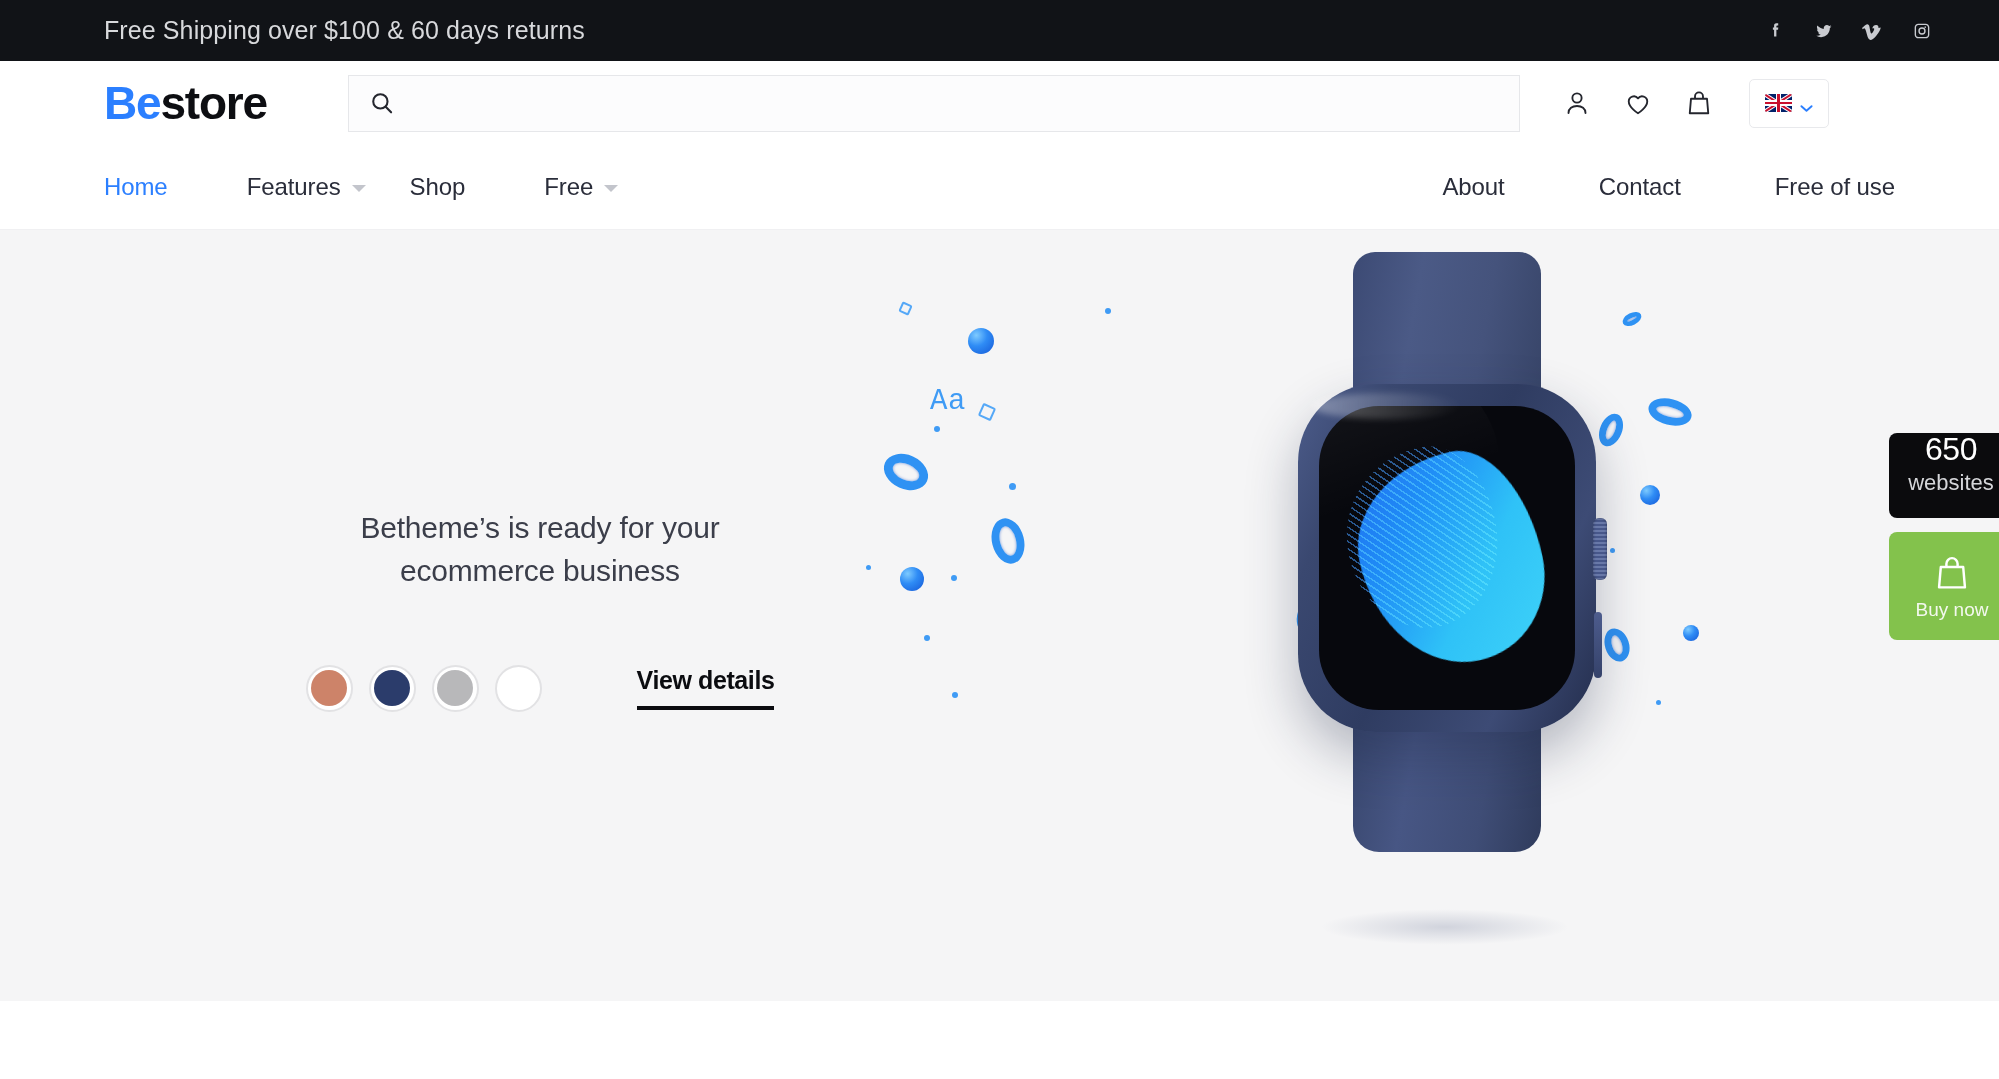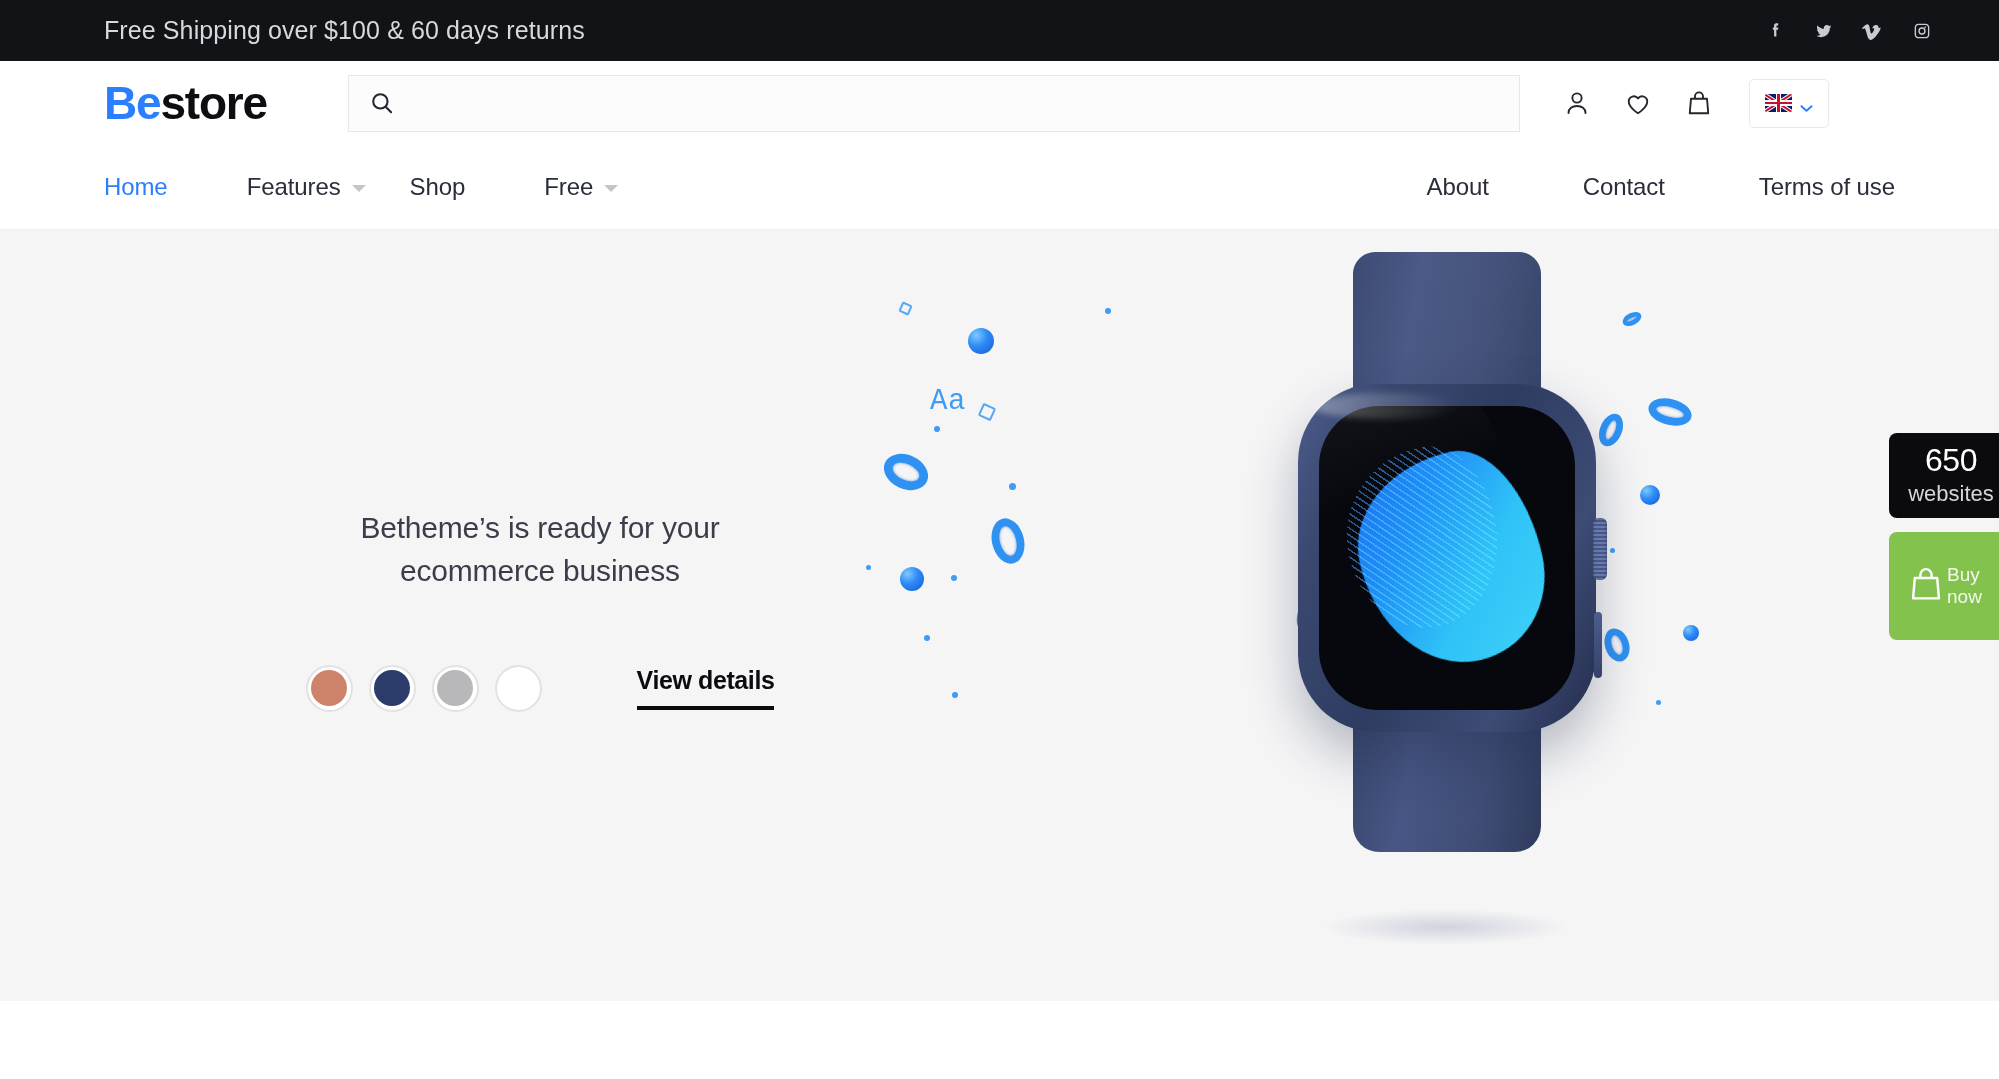--- a/index.html
+++ b/index.html
@@ -369,33 +369,32 @@
     z-index: 30;
   }
   .w-count {
     width: 110px; height: 85px;
     background: #0b0b0d;
     border-radius: 8px 0 0 8px;
     color: #fff;
     display: flex;
     flex-direction: column;
     align-items: center;
-    justify-content: center;
     padding-left: 14px;
     cursor: pointer;
   }
   .w-count .num { font-size: 32px; font-weight: 400; line-height: 1; letter-spacing: -.5px; }
   .w-count .lbl { font-size: 22px; color: #d5d6d9; margin-top: 5px; }
   .w-buy {
     width: 110px; height: 108px;
     background: #83c24c;
     border-radius: 8px 0 0 8px;
     color: #fff;
     display: flex;
-    flex-direction: row;
+    flex-direction: column;
     align-items: center;
     justify-content: center;
     padding-left: 16px;
     cursor: pointer;
   }
   .w-buy .bag-ico { width: 42px; height: 42px; margin-bottom: 5px; }
   .w-buy .bag-ico svg { display: block; }
   .w-buy .lbl { font-size: 19px; color: #f3f8ee; }
 
   .below { height: 11px; background: #ffffff; }
@@ -499,21 +498,21 @@
     </div>
   </div>
   <div class="nav-right">
     <div class="nav-item">
       <span>About</span>
     </div>
     <div class="nav-item">
       <span>Contact</span>
     </div>
     <div class="nav-item">
-      <span>Terms of use</span>
+      <span>Free of use</span>
     </div>
   </div>
 </div>
 
 <div class="hero">
   <div class="hero-inner">
 
     <div class="hero-copy">
       <div class="hero-sub">
         <div>Betheme’s is ready for your</div>

